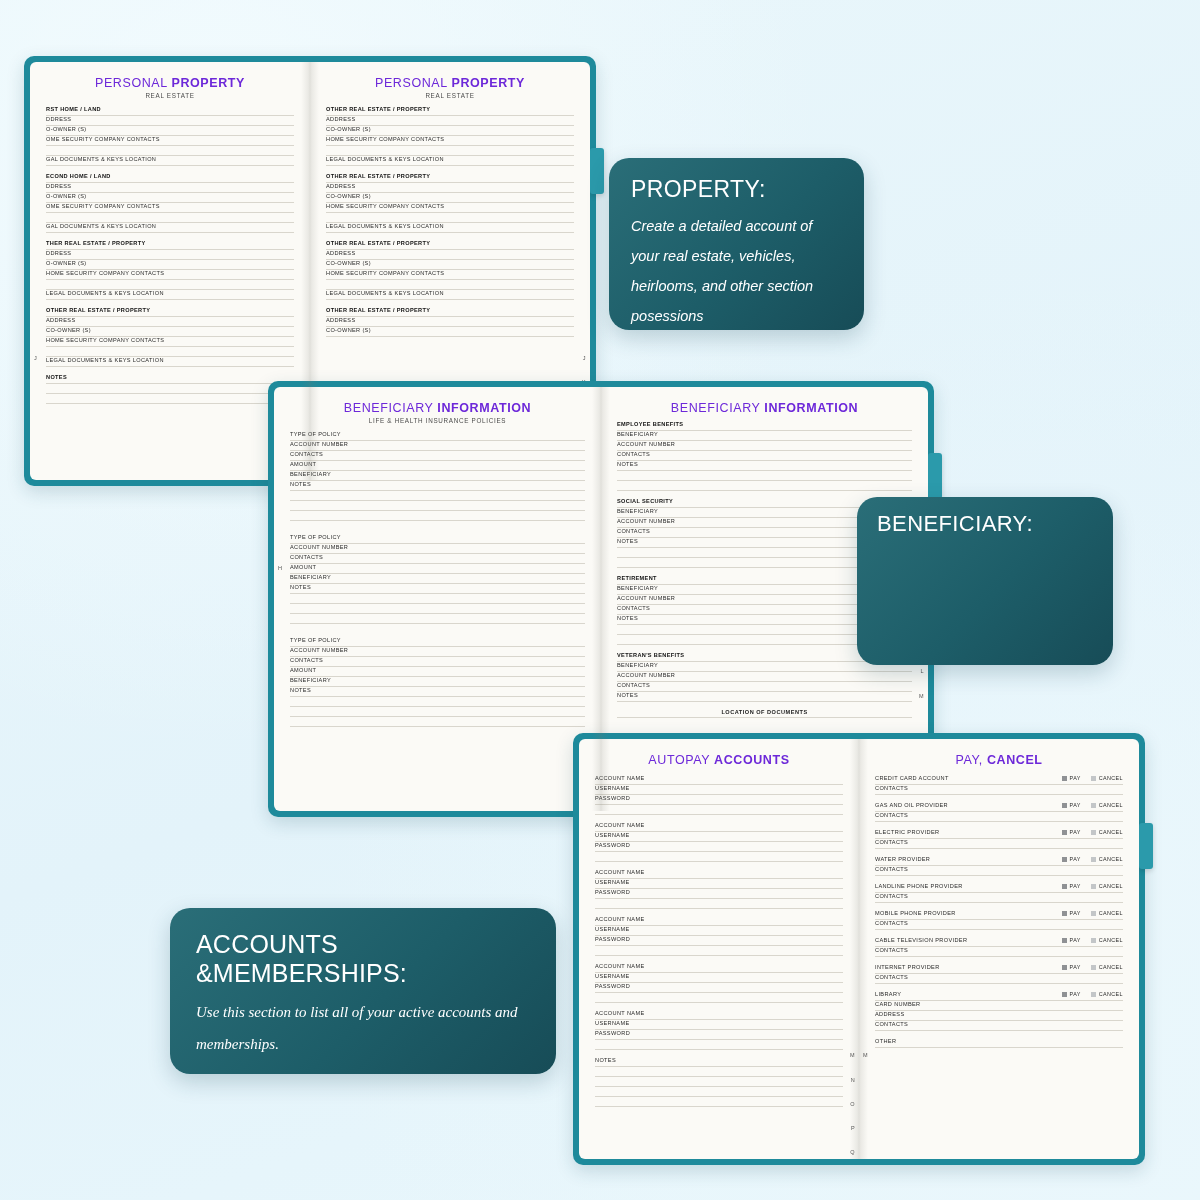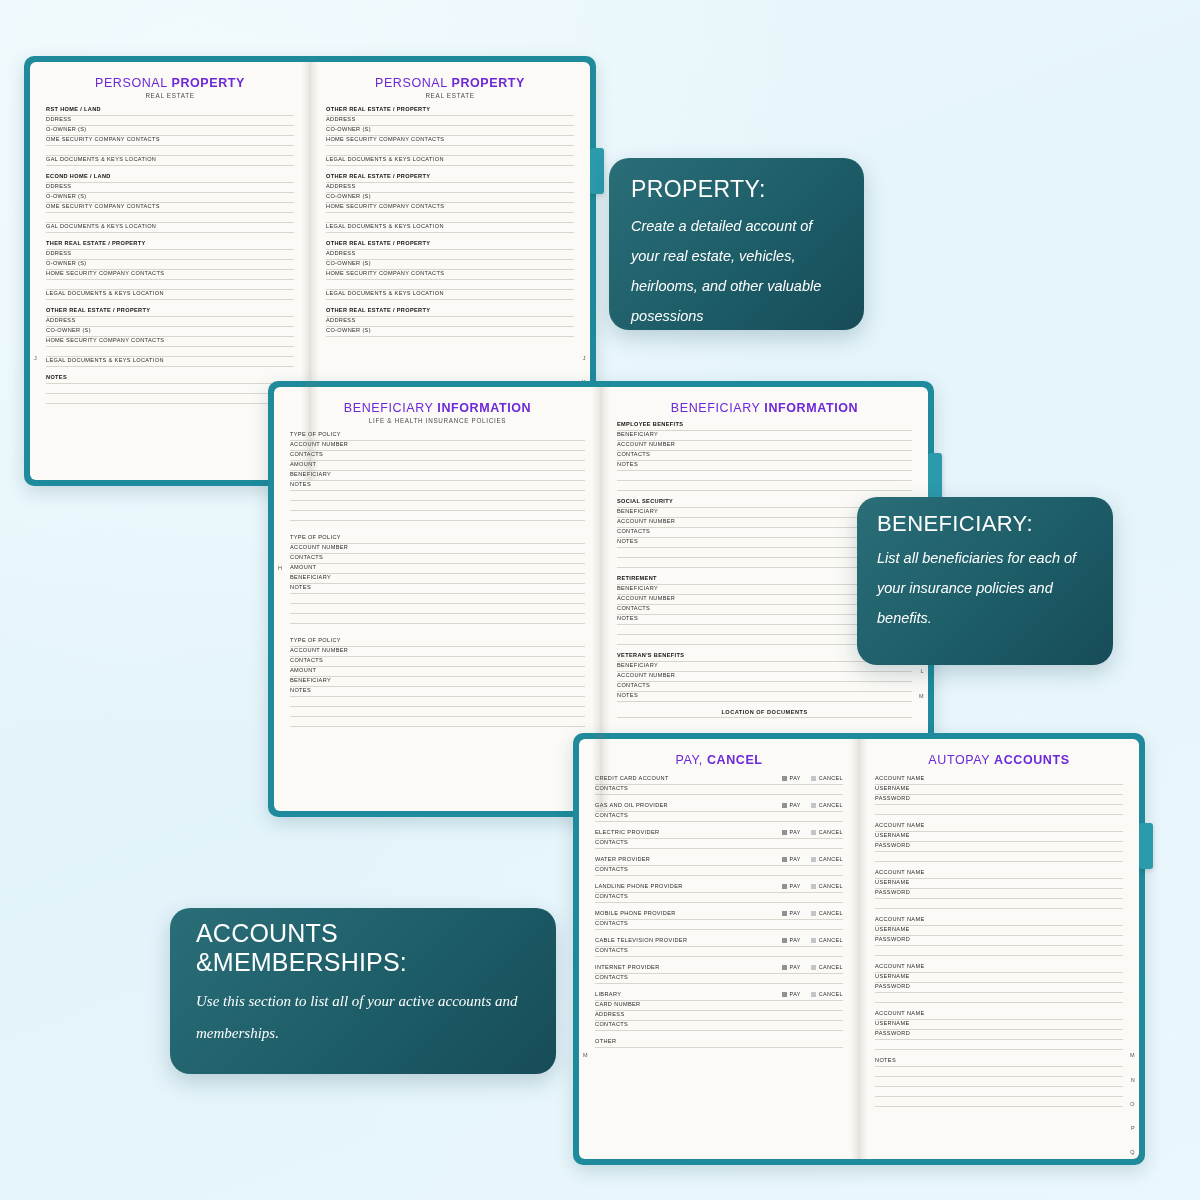--- a/index.html
+++ b/index.html
@@ -123,21 +123,21 @@
   }
   
   #callout-property{left:609px;top:158px;width:255px;height:172px;}
   #callout-property h2{font-size:23px;}
   #callout-property p{font-size:14.5px;line-height:30px;}
 
   #callout-beneficiaries{left:857px;top:497px;width:256px;height:168px;padding:14px 20px;}
   #callout-beneficiaries h2{font-size:22px;margin-bottom:6px;}
   #callout-beneficiaries p{font-size:14.5px;line-height:30px;}
 
-  #callout-accounts{left:170px;top:908px;width:386px;height:166px;padding:11px 26px;}
+  #callout-accounts{left:170px;top:908px;width:386px;height:166px;padding:22px 26px;}
   #callout-accounts h2{font-size:25px;letter-spacing:.2px;}
   #callout-accounts p{font-size:15px;line-height:32px;text-align:left;font-family:Liberation Serif, serif;}
 
   
   #book-property{left:24px;top:56px;width:572px;height:430px;}
   #book-beneficiary{left:268px;top:381px;width:666px;height:436px;}
   #book-accounts{left:573px;top:733px;width:572px;height:432px;}
 
   .pay-row{
     display:flex;align-items:center;justify-content:space-between;
@@ -259,21 +259,21 @@
       <div class="idx right" style="top:317px;">K</div>
       <div class="idx right" style="top:341px;">L</div>
       <div class="idx right" style="top:365px;">M</div>
     </div>
 
   </div>
 </div>
 
 <div class="callout" id="callout-property">
   <h2>PROPERTY:</h2>
-  <p>Create a detailed account of your real estate, vehicles, heirlooms, and other valuable posessions</p>
+  <p>Create a detailed account of your real estate, vehicles, heirlooms, and other section posessions</p>
 </div>
 
 <div class="book" id="book-beneficiary">
   <div class="tab" style="right:-8px;top:72px;"></div>
   <div class="pages">
 
     <div class="page">
       <div class="page-title">
         <span>BENEFICIARY</span>
         <b>INFORMATION</b>
@@ -373,144 +373,25 @@
       <div class="idx right" style="top:256px;">K</div>
       <div class="idx right" style="top:281px;">L</div>
       <div class="idx right" style="top:306px;">M</div>
     </div>
 
   </div>
 </div>
 
 <div class="callout" id="callout-beneficiaries">
   <h2>BENEFICIARY:</h2>
-  <p>List all beneficiaries for each of your insurance policies and benefits.</p>
 </div>
 
 <div class="book" id="book-accounts">
   <div class="tab" style="right:-8px;top:90px;"></div>
   <div class="pages">
-
-    <div class="page">
-      <div class="page-title">
-        <span>PAY,</span>
-        <b>CANCEL</b>
-      </div>
-
-      <div style="margin-top:8px;">
-
-        <div class="blk">
-          <div class="row pay-row">
-            <span class="lbl">CREDIT CARD ACCOUNT</span>
-            <span class="pay-opts">
-              <span><i class="chk"></i><span>PAY</span></span>
-              <span><i class="chk light"></i><span>CANCEL</span></span>
-            </span>
-          </div>
-          <div class="row">CONTACTS</div>
-        </div>
-
-        <div class="blk">
-          <div class="row pay-row">
-            <span class="lbl">GAS AND OIL PROVIDER</span>
-            <span class="pay-opts">
-              <span><i class="chk"></i><span>PAY</span></span>
-              <span><i class="chk light"></i><span>CANCEL</span></span>
-            </span>
-          </div>
-          <div class="row">CONTACTS</div>
-        </div>
-
-        <div class="blk">
-          <div class="row pay-row">
-            <span class="lbl">ELECTRIC PROVIDER</span>
-            <span class="pay-opts">
-              <span><i class="chk"></i><span>PAY</span></span>
-              <span><i class="chk light"></i><span>CANCEL</span></span>
-            </span>
-          </div>
-          <div class="row">CONTACTS</div>
-        </div>
-
-        <div class="blk">
-          <div class="row pay-row">
-            <span class="lbl">WATER PROVIDER</span>
-            <span class="pay-opts">
-              <span><i class="chk"></i><span>PAY</span></span>
-              <span><i class="chk light"></i><span>CANCEL</span></span>
-            </span>
-          </div>
-          <div class="row">CONTACTS</div>
-        </div>
-
-        <div class="blk">
-          <div class="row pay-row">
-            <span class="lbl">LANDLINE PHONE PROVIDER</span>
-            <span class="pay-opts">
-              <span><i class="chk"></i><span>PAY</span></span>
-              <span><i class="chk light"></i><span>CANCEL</span></span>
-            </span>
-          </div>
-          <div class="row">CONTACTS</div>
-        </div>
-
-        <div class="blk">
-          <div class="row pay-row">
-            <span class="lbl">MOBILE PHONE PROVIDER</span>
-            <span class="pay-opts">
-              <span><i class="chk"></i><span>PAY</span></span>
-              <span><i class="chk light"></i><span>CANCEL</span></span>
-            </span>
-          </div>
-          <div class="row">CONTACTS</div>
-        </div>
-
-        <div class="blk">
-          <div class="row pay-row">
-            <span class="lbl">CABLE TELEVISION PROVIDER</span>
-            <span class="pay-opts">
-              <span><i class="chk"></i><span>PAY</span></span>
-              <span><i class="chk light"></i><span>CANCEL</span></span>
-            </span>
-          </div>
-          <div class="row">CONTACTS</div>
-        </div>
-
-        <div class="blk">
-          <div class="row pay-row">
-            <span class="lbl">INTERNET PROVIDER</span>
-            <span class="pay-opts">
-              <span><i class="chk"></i><span>PAY</span></span>
-              <span><i class="chk light"></i><span>CANCEL</span></span>
-            </span>
-          </div>
-          <div class="row">CONTACTS</div>
-        </div>
-
-        <div class="blk">
-          <div class="row pay-row">
-            <span class="lbl">LIBRARY</span>
-            <span class="pay-opts">
-              <span><i class="chk"></i><span>PAY</span></span>
-              <span><i class="chk light"></i><span>CANCEL</span></span>
-            </span>
-          </div>
-          <div class="row">CARD NUMBER</div>
-          <div class="row">ADDRESS</div>
-          <div class="row">CONTACTS</div>
-        </div>
-
-        <div class="blk">
-          <div class="row">OTHER</div>
-        </div>
-
-      </div>
-
-      <div class="idx left" style="top:313px;">M</div>
-    </div>
 
     <div class="page">
       <div class="page-title">
         <span>AUTOPAY</span>
         <b>ACCOUNTS</b>
       </div>
 
       <div style="margin-top:8px;">
         <div class="blk">
           <div class="row">ACCOUNT NAME</div>
@@ -557,19 +438,137 @@
         </div>
       </div>
 
       <div class="idx right" style="top:313px;">M</div>
       <div class="idx right" style="top:338px;">N</div>
       <div class="idx right" style="top:362px;">O</div>
       <div class="idx right" style="top:386px;">P</div>
       <div class="idx right" style="top:410px;">Q</div>
     </div>
 
+    <div class="page">
+      <div class="page-title">
+        <span>PAY,</span>
+        <b>CANCEL</b>
+      </div>
+
+      <div style="margin-top:8px;">
+
+        <div class="blk">
+          <div class="row pay-row">
+            <span class="lbl">CREDIT CARD ACCOUNT</span>
+            <span class="pay-opts">
+              <span><i class="chk"></i><span>PAY</span></span>
+              <span><i class="chk light"></i><span>CANCEL</span></span>
+            </span>
+          </div>
+          <div class="row">CONTACTS</div>
+        </div>
+
+        <div class="blk">
+          <div class="row pay-row">
+            <span class="lbl">GAS AND OIL PROVIDER</span>
+            <span class="pay-opts">
+              <span><i class="chk"></i><span>PAY</span></span>
+              <span><i class="chk light"></i><span>CANCEL</span></span>
+            </span>
+          </div>
+          <div class="row">CONTACTS</div>
+        </div>
+
+        <div class="blk">
+          <div class="row pay-row">
+            <span class="lbl">ELECTRIC PROVIDER</span>
+            <span class="pay-opts">
+              <span><i class="chk"></i><span>PAY</span></span>
+              <span><i class="chk light"></i><span>CANCEL</span></span>
+            </span>
+          </div>
+          <div class="row">CONTACTS</div>
+        </div>
+
+        <div class="blk">
+          <div class="row pay-row">
+            <span class="lbl">WATER PROVIDER</span>
+            <span class="pay-opts">
+              <span><i class="chk"></i><span>PAY</span></span>
+              <span><i class="chk light"></i><span>CANCEL</span></span>
+            </span>
+          </div>
+          <div class="row">CONTACTS</div>
+        </div>
+
+        <div class="blk">
+          <div class="row pay-row">
+            <span class="lbl">LANDLINE PHONE PROVIDER</span>
+            <span class="pay-opts">
+              <span><i class="chk"></i><span>PAY</span></span>
+              <span><i class="chk light"></i><span>CANCEL</span></span>
+            </span>
+          </div>
+          <div class="row">CONTACTS</div>
+        </div>
+
+        <div class="blk">
+          <div class="row pay-row">
+            <span class="lbl">MOBILE PHONE PROVIDER</span>
+            <span class="pay-opts">
+              <span><i class="chk"></i><span>PAY</span></span>
+              <span><i class="chk light"></i><span>CANCEL</span></span>
+            </span>
+          </div>
+          <div class="row">CONTACTS</div>
+        </div>
+
+        <div class="blk">
+          <div class="row pay-row">
+            <span class="lbl">CABLE TELEVISION PROVIDER</span>
+            <span class="pay-opts">
+              <span><i class="chk"></i><span>PAY</span></span>
+              <span><i class="chk light"></i><span>CANCEL</span></span>
+            </span>
+          </div>
+          <div class="row">CONTACTS</div>
+        </div>
+
+        <div class="blk">
+          <div class="row pay-row">
+            <span class="lbl">INTERNET PROVIDER</span>
+            <span class="pay-opts">
+              <span><i class="chk"></i><span>PAY</span></span>
+              <span><i class="chk light"></i><span>CANCEL</span></span>
+            </span>
+          </div>
+          <div class="row">CONTACTS</div>
+        </div>
+
+        <div class="blk">
+          <div class="row pay-row">
+            <span class="lbl">LIBRARY</span>
+            <span class="pay-opts">
+              <span><i class="chk"></i><span>PAY</span></span>
+              <span><i class="chk light"></i><span>CANCEL</span></span>
+            </span>
+          </div>
+          <div class="row">CARD NUMBER</div>
+          <div class="row">ADDRESS</div>
+          <div class="row">CONTACTS</div>
+        </div>
+
+        <div class="blk">
+          <div class="row">OTHER</div>
+        </div>
+
+      </div>
+
+      <div class="idx left" style="top:313px;">M</div>
+    </div>
+
   </div>
 </div>
 
 <div class="callout" id="callout-accounts">
   <h2>ACCOUNTS &amp;MEMBERSHIPS:</h2>
   <p>Use this section to list all of your active accounts and memberships.</p>
 </div>
 
 </body></html>

